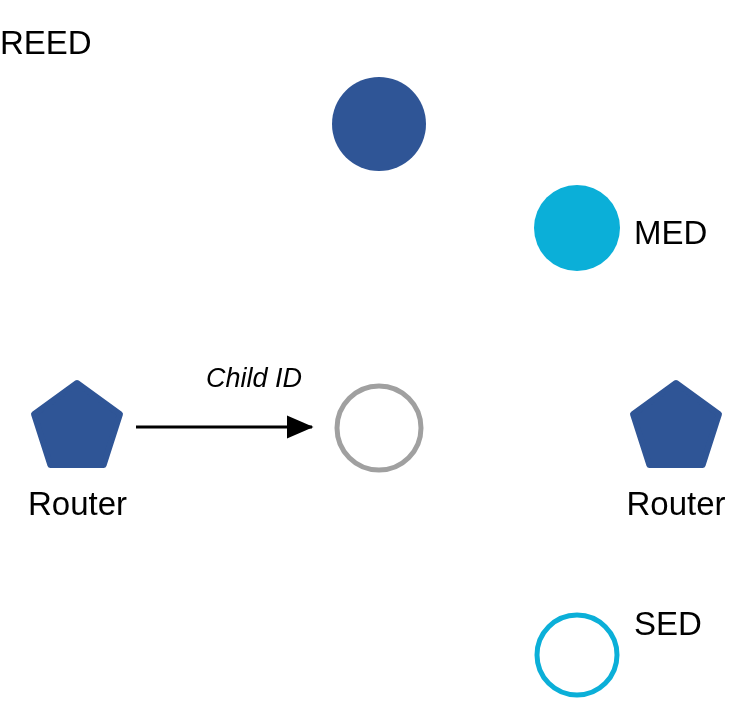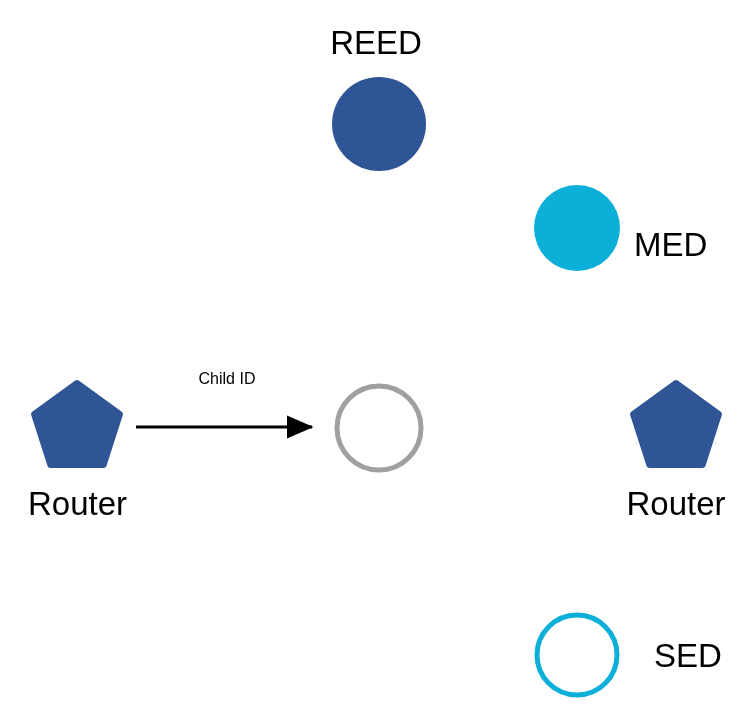--- a/index.html
+++ b/index.html
@@ -20,23 +20,24 @@
     color: #000000;
     font-family: "Liberation Sans", sans-serif;
     font-size: 33px;
     line-height: 1;
     white-space: nowrap;
   }
   .edge-label {
     position: absolute;
     color: #000000;
     font-family: "Liberation Sans", sans-serif;
-    font-size: 16px;
+    font-style: italic;
+    font-size: 27px;
     line-height: 25px;
-    text-align: center;
+    text-align: right;
     white-space: nowrap;
   }
   .svg-layer {
     position: absolute;
     left: 0;
     top: 0;
     width: 752px;
     height: 720px;
   }
 </style>
@@ -60,27 +61,27 @@
 
     <circle cx="379" cy="428" r="42" fill="#ffffff" stroke="#A0A0A0" stroke-width="5"></circle>
 
     <path fill="#2F5596" stroke="#2F5596" stroke-width="6" stroke-linejoin="round" d="M 676 383 L 719 414.2 L 702.6 465 L 649.4 465 L 633 414.2 Z"></path>
 
     <circle cx="577" cy="655" r="40" fill="#ffffff" stroke="#0BAFD8" stroke-width="5"></circle>
 
     <line x1="136" y1="427" x2="312" y2="427" stroke="#000000" stroke-width="3" marker-end="url(#arrowhead)"></line>
   </svg>
 
-  <div class="node-label" style="left:0; top:26px; width:752px; text-align:center;">REED</div>
+  <div class="node-label" style="left:0; top:26px; width:752px; text-align:left;">REED</div>
 
-  <div class="node-label" style="left:634px; top:228px;">MED</div>
+  <div class="node-label" style="left:634px; top:216px;">MED</div>
 
   <div class="node-label" style="left:0; top:487px; width:155px; text-align:center;">Router</div>
 
   <div class="node-label" style="left:600px; top:487px; width:152px; text-align:center;">Router</div>
 
-  <div class="node-label" style="left:634px; top:639px;margin-left:20px;">SED</div>
+  <div class="node-label" style="left:634px; top:607px;">SED</div>
 
   <div class="edge-label" style="left:152px; top:366px; width:150px;">
     <div>Child ID</div>
   </div>
 
 </div>
 
 </body></html>

